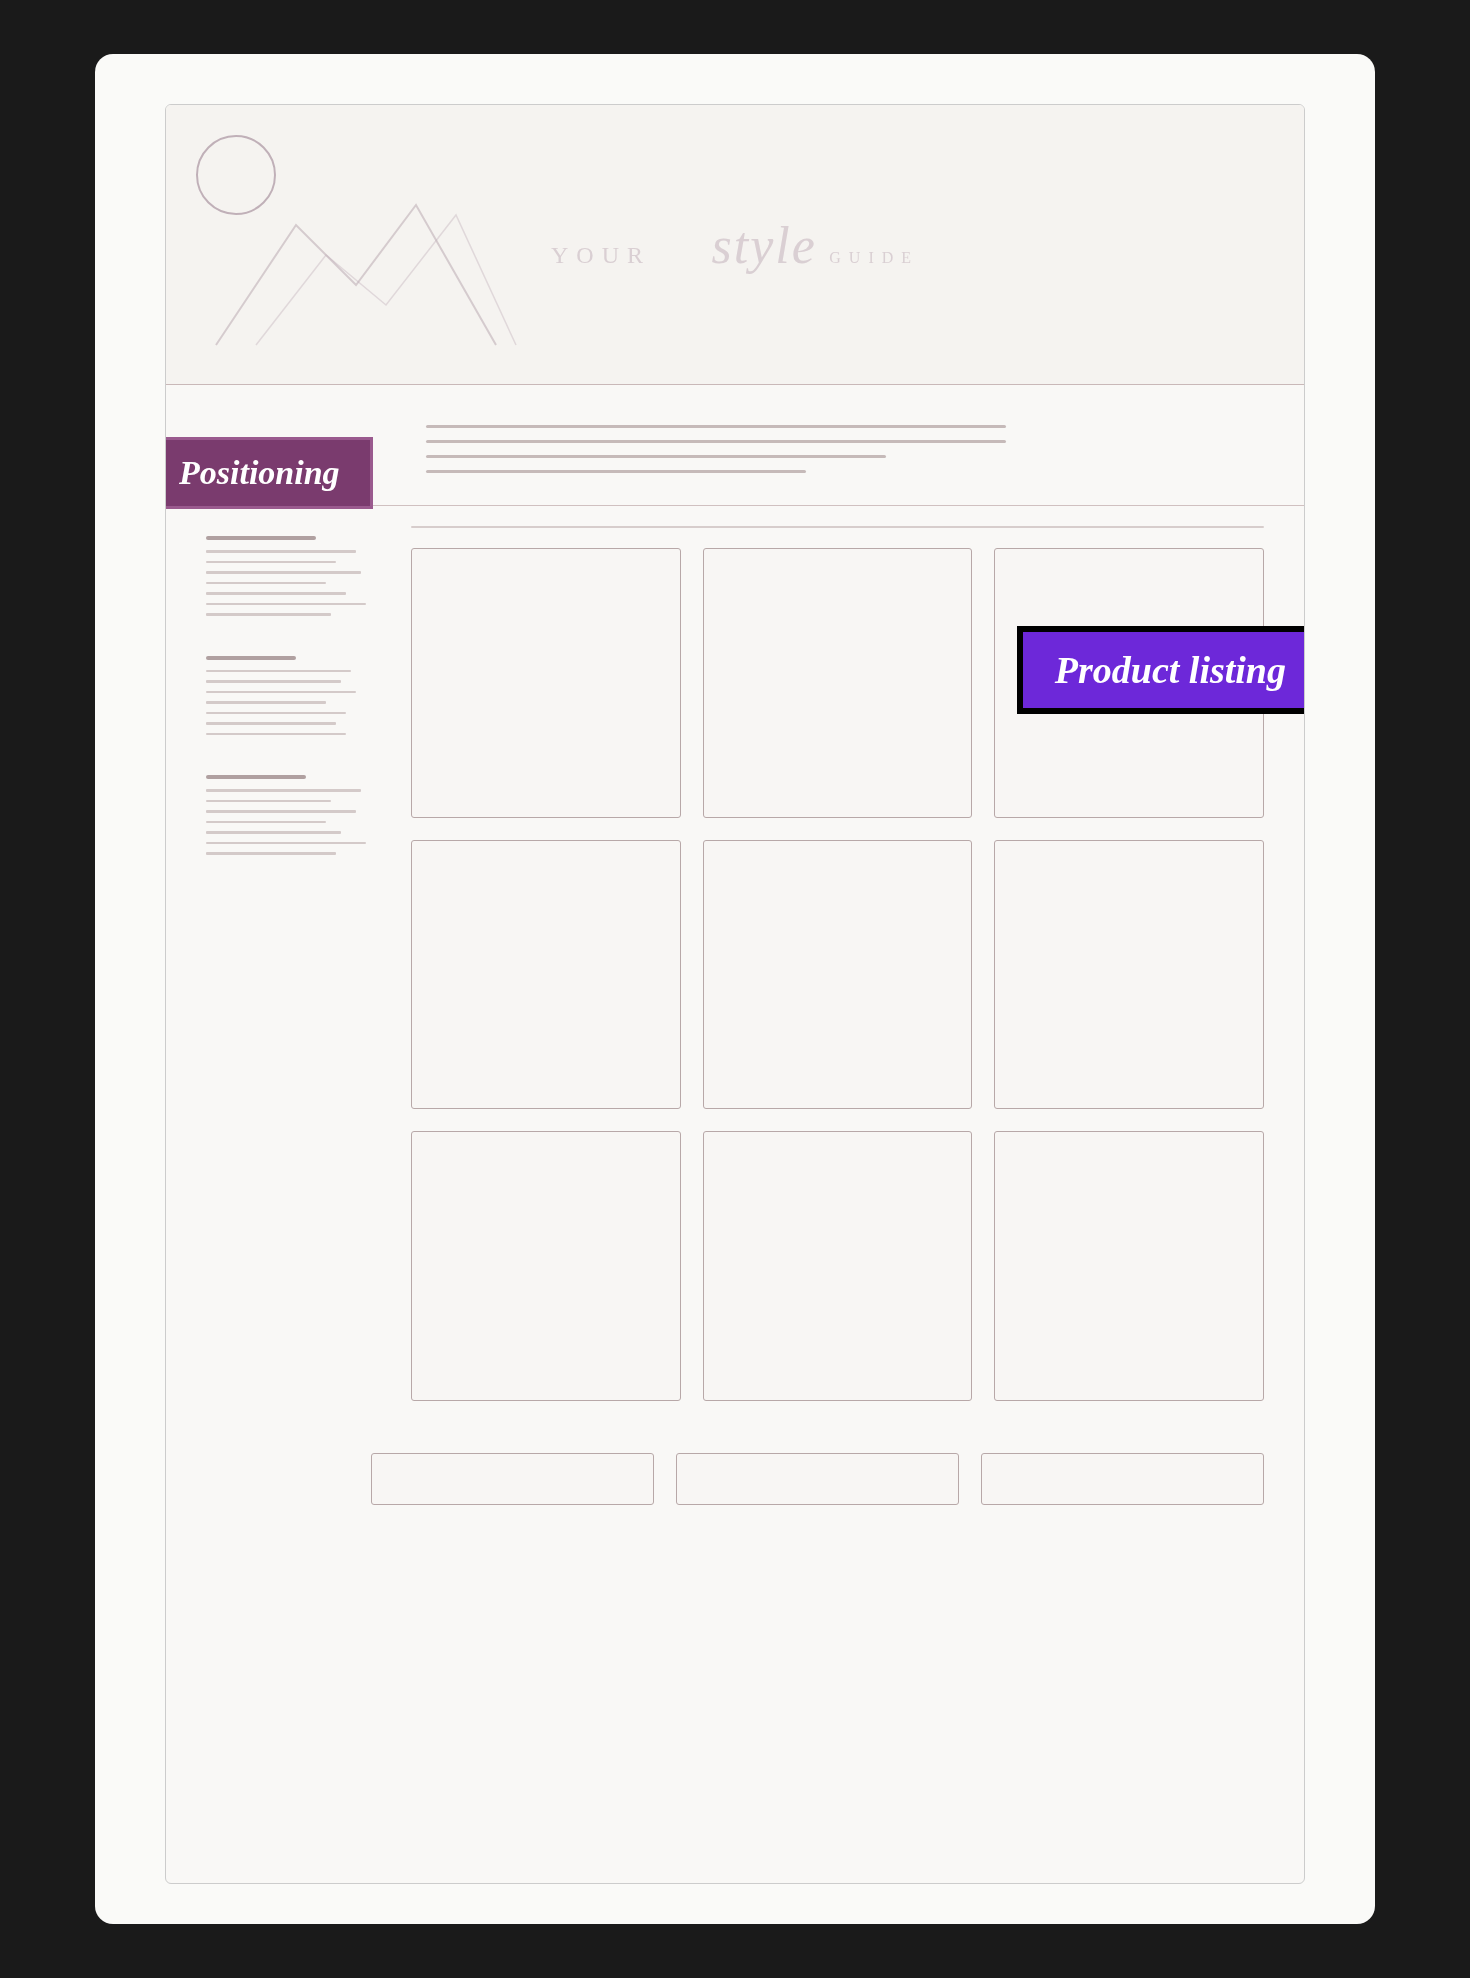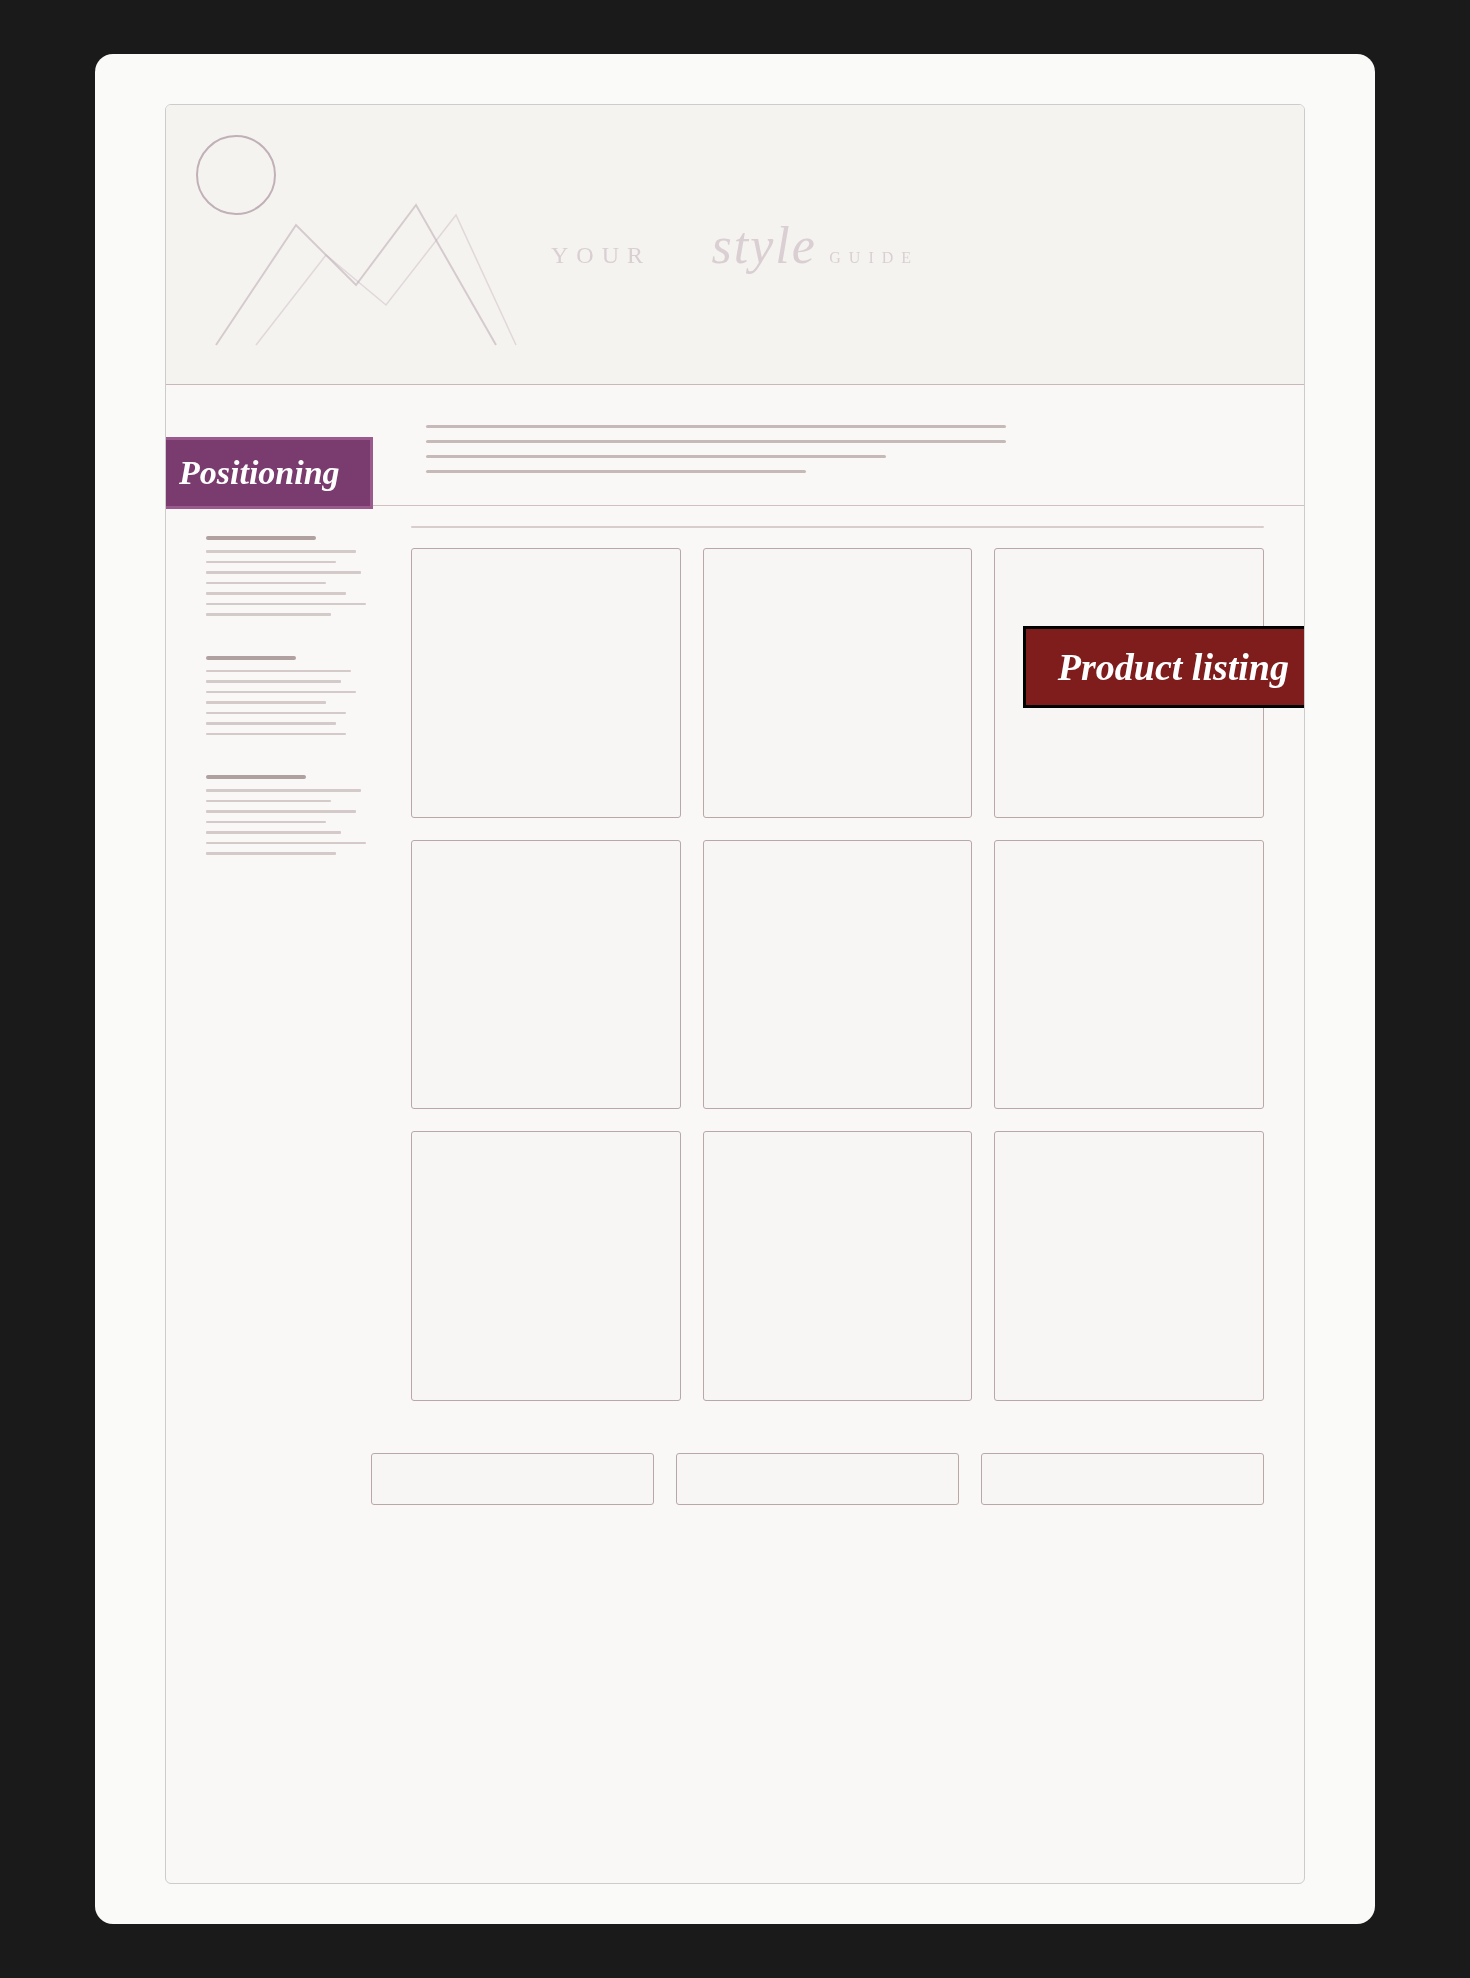--- a/index.html
+++ b/index.html
@@ -224,29 +224,29 @@
       background: #f8f6f4;
       aspect-ratio: 1;
       border-radius: 3px;
     }
 
     
     .product-listing-label {
       position: absolute;
       right: -60px;
       top: 100px;
-      background: #7f1d1d;
+      background: #6d28d9;
       color: white;
       padding: 16px 32px;
       font-family: 'Georgia', serif;
       font-size: 38px;
       font-weight: bold;
       font-style: italic;
       z-index: 10;
-      border: 3px solid #000000;
+      border: 6px solid #000000;
     }
 
     
     .footer-section {
       display: flex;
       gap: 22px;
       padding: 0 40px 0 205px;
       margin-top: 10px;
     }
 

